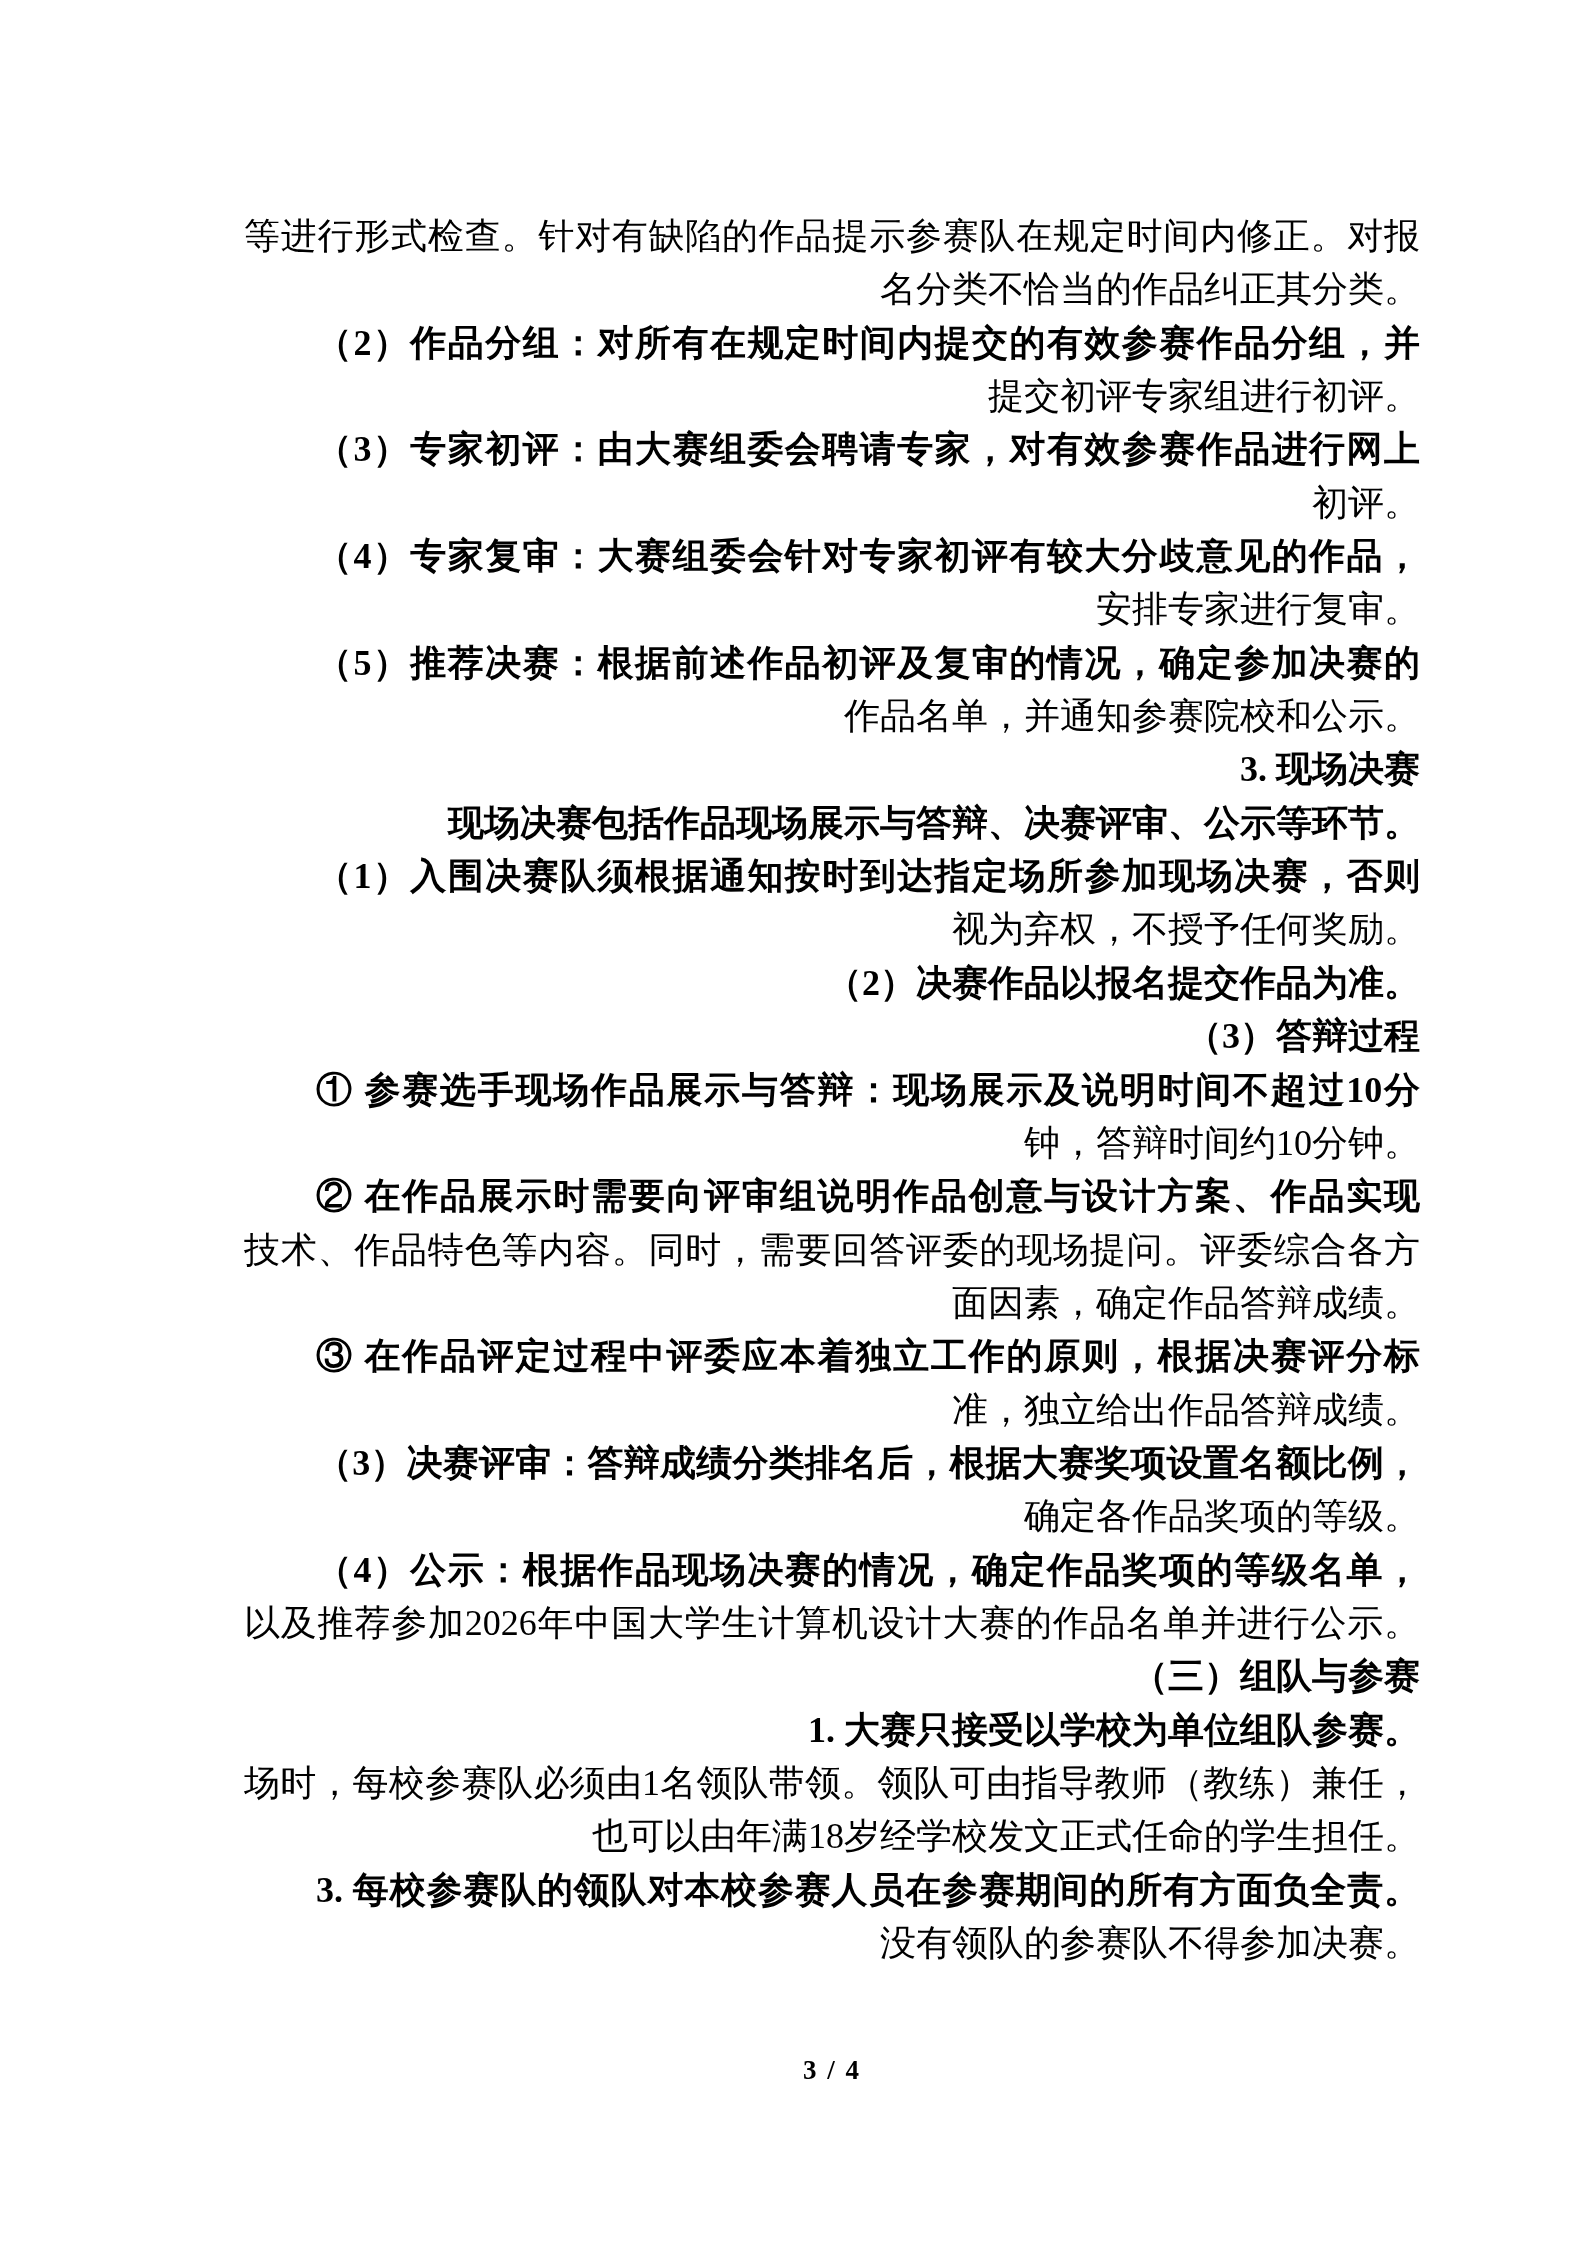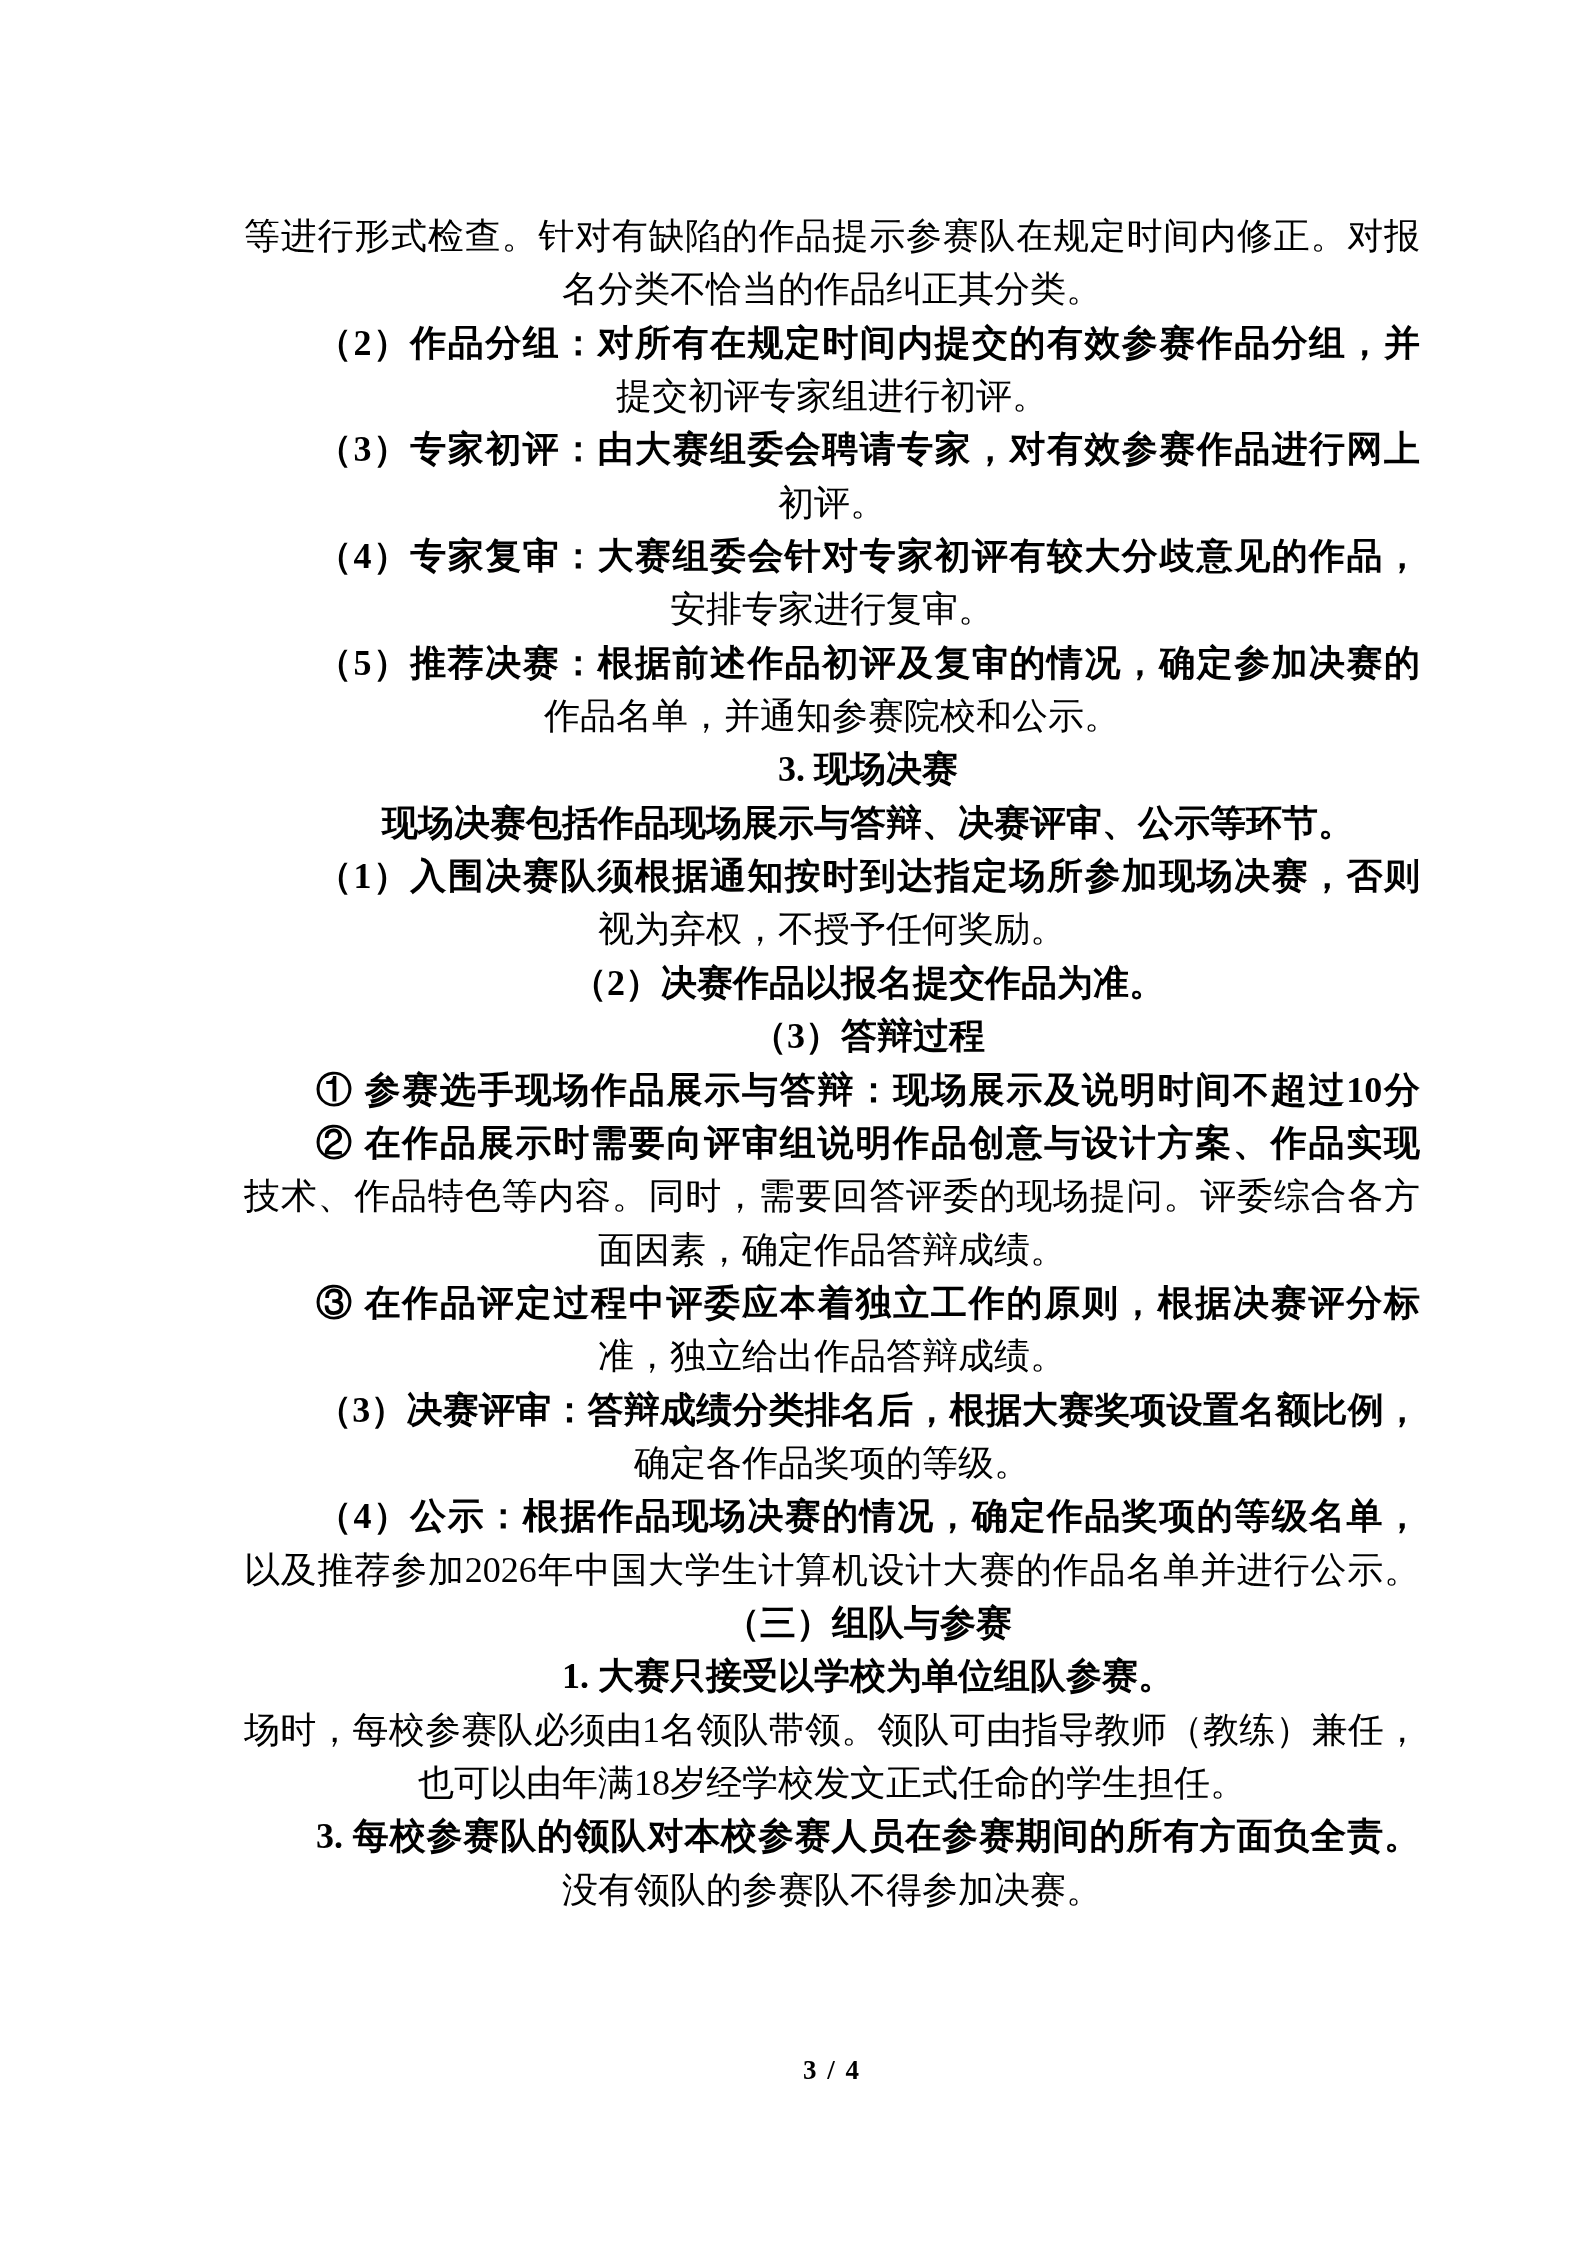--- a/index.html
+++ b/index.html
@@ -21,21 +21,21 @@
     left: 244px;
     top: 210px;
     width: 1176px;
   }
   .line {
     height: 53.35px;
     line-height: 53.35px;
     font-size: 36px;
     white-space: normal;
     overflow: hidden;
-    text-align: center;
+    text-align: right;
   }
   .line.justify {
     text-align: justify;
     text-align-last: justify;
   }
   .line.indent {
     text-indent: 72px;
     font-weight: bold;
   }
   .line.bold {
@@ -68,20 +68,21 @@
       <div class="line">安排专家进行复审。</div>
       <div class="line justify indent">（5）推荐决赛：根据前述作品初评及复审的情况，确定参加决赛的</div>
       <div class="line">作品名单，并通知参赛院校和公示。</div>
       <div class="line indent">3. 现场决赛</div>
       <div class="line indent">现场决赛包括作品现场展示与答辩、决赛评审、公示等环节。</div>
       <div class="line justify indent">（1）入围决赛队须根据通知按时到达指定场所参加现场决赛，否则</div>
       <div class="line">视为弃权，不授予任何奖励。</div>
       <div class="line indent">（2）决赛作品以报名提交作品为准。</div>
       <div class="line indent">（3）答辩过程</div>
       <div class="line justify indent">① 参赛选手现场作品展示与答辩：现场展示及说明时间不超过10分</div>
+      <div class="line">钟，答辩时间约10分钟。</div>
       <div class="line justify indent">② 在作品展示时需要向评审组说明作品创意与设计方案、作品实现</div>
       <div class="line justify">技术、作品特色等内容。同时，需要回答评委的现场提问。评委综合各方</div>
       <div class="line">面因素，确定作品答辩成绩。</div>
       <div class="line justify indent">③ 在作品评定过程中评委应本着独立工作的原则，根据决赛评分标</div>
       <div class="line">准，独立给出作品答辩成绩。</div>
       <div class="line justify indent">（3）决赛评审：答辩成绩分类排名后，根据大赛奖项设置名额比例，</div>
       <div class="line">确定各作品奖项的等级。</div>
       <div class="line justify indent">（4）公示：根据作品现场决赛的情况，确定作品奖项的等级名单，</div>
       <div class="line justify">以及推荐参加2026年中国大学生计算机设计大赛的作品名单并进行公示。</div>
       <div class="line indent bold">（三）组队与参赛</div>

